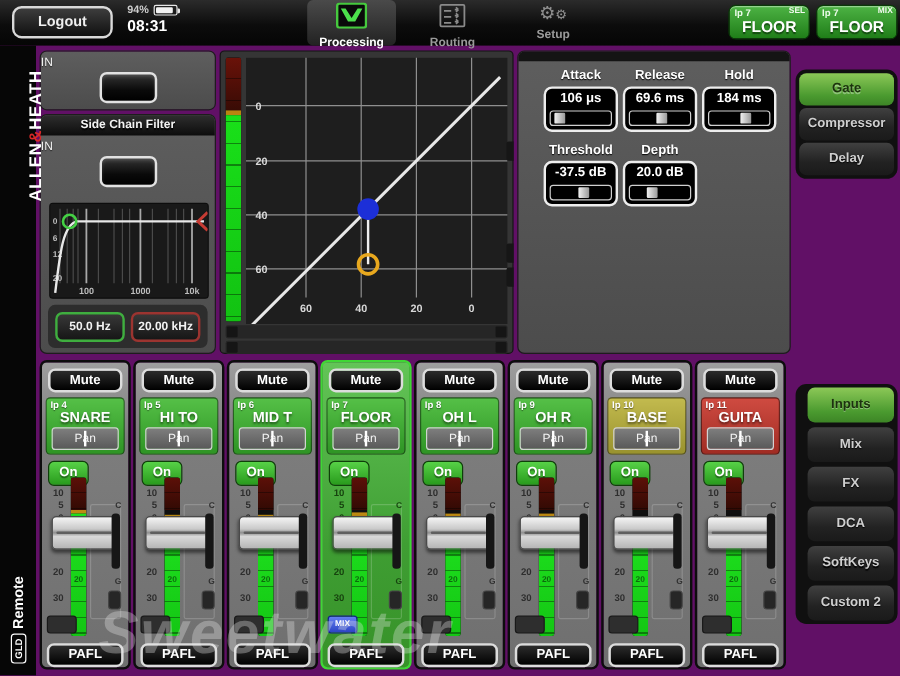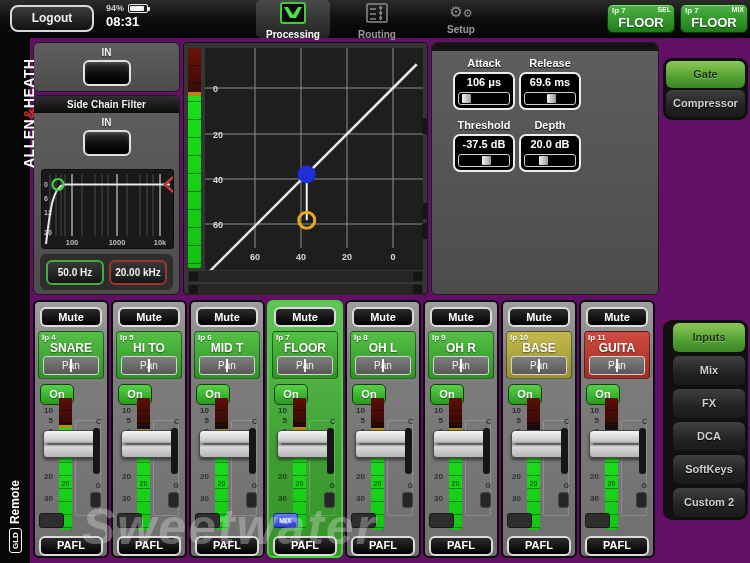--- a/index.html
+++ b/index.html
@@ -37,21 +37,21 @@
   .brand-top .amp { color:#d82828; }
   .brand-bottom { position:absolute; left:22px; bottom:10px; transform:rotate(-90deg); transform-origin:left bottom;
     white-space:nowrap; display:flex; align-items:center; gap:4px; }
   .gld-logo { border:1px solid #fff; border-radius:3px; color:#fff; font-size:8px; font-weight:bold; padding:0 3px; line-height:11px; }
   .brand-product { color:#fff; font-size:12px; font-weight:bold; }
 
   
   .panel { position:absolute; background:linear-gradient(#5e5e5e,#4c4c4c); border:1px solid #1d1d1d; border-radius:6px; }
   .panel-gate-in  { left:33px; top:42px;  width:147px; height:50px; }
   .panel-sidechain{ left:33px; top:95px;  width:147px; height:200px; }
-  .in-label { text-align:center; font-size:10px; font-weight:bold; color:#f2f2f2; margin-top:4px; text-shadow:0 1px 1px rgba(0,0,0,.6); }
+  .in-label { font-size:10px; font-weight:normal; color:#f2f2f2; margin-top:4px; text-shadow:0 1px 1px rgba(0,0,0,.6); }
   .toggle-btn { width:48px; height:26px; margin:2px auto 0; background:linear-gradient(#333,#0a0a0a 60%,#000);
     border:2px solid #e2e2e2; border-radius:6px; box-shadow:inset 0 2px 3px rgba(255,255,255,.15); }
   .sc-header { height:17px; background:linear-gradient(#2e2e2e,#0c0c0c); border-radius:5px 5px 0 0;
     color:#f2f2f2; font-size:10px; font-weight:bold; text-align:center; line-height:17px; text-shadow:0 1px 1px #000; }
   .eq-graph { position:absolute; left:7px; top:73px; width:133px; height:80px; background:#191919; border-radius:3px; border:1px solid #0d0d0d; }
   .freq-row { position:absolute; left:6px; right:6px; top:158px; height:36px; background:#2d2d2d; border-radius:6px; display:flex; align-items:center; justify-content:space-between; padding:0 6px; }
   .freq-btn { width:58px; height:25px; background:linear-gradient(#383838,#161616); border-radius:6px;
     color:#f2f2f2; font-size:10px; font-weight:bold; text-align:center; line-height:22px; }
   .freq-btn.lo { border:2px solid #3fae3f; }
   .freq-btn.hi { border:2px solid #9c3430; }
@@ -295,20 +295,29 @@
   </div>
   <div class="param-cell" style="left:87px; top:14px;">
     <div class="param-label">Release</div>
     <div class="param-box">
       <div class="param-value">69.6 ms</div>
       <div class="param-slider">
           <div class="param-thumb" style="left: 44%;"></div>
         </div>
     </div>
   </div>
+  <div class="param-cell" style="left:153px; top:14px;">
+    <div class="param-label">Hold</div>
+    <div class="param-box">
+      <div class="param-value">184 ms</div>
+      <div class="param-slider">
+          <div class="param-thumb" style="left: 52%;"></div>
+        </div>
+    </div>
+  </div>
   <div class="param-cell" style="left:21px; top:76px;">
     <div class="param-label">Threshold</div>
     <div class="param-box">
       <div class="param-value">-37.5 dB</div>
       <div class="param-slider">
           <div class="param-thumb" style="left: 45%;"></div>
         </div>
     </div>
   </div>
   <div class="param-cell" style="left:87px; top:76px;">
@@ -318,20 +327,21 @@
       <div class="param-slider">
           <div class="param-thumb" style="left: 28%;"></div>
         </div>
     </div>
   </div>
 </div>
 
 <div class="tab-stack proc-stack">
   <div class="side-tab active">Gate</div>
   <div class="side-tab">Compressor</div>
+  <div class="side-tab">Delay</div>
 </div>
 
 <div class="tab-stack bank-stack">
   <div class="side-tab active">Inputs</div>
   <div class="side-tab">Mix</div>
   <div class="side-tab">FX</div>
   <div class="side-tab">DCA</div>
   <div class="side-tab">SoftKeys</div>
   <div class="side-tab">Custom 2</div>
 </div>

